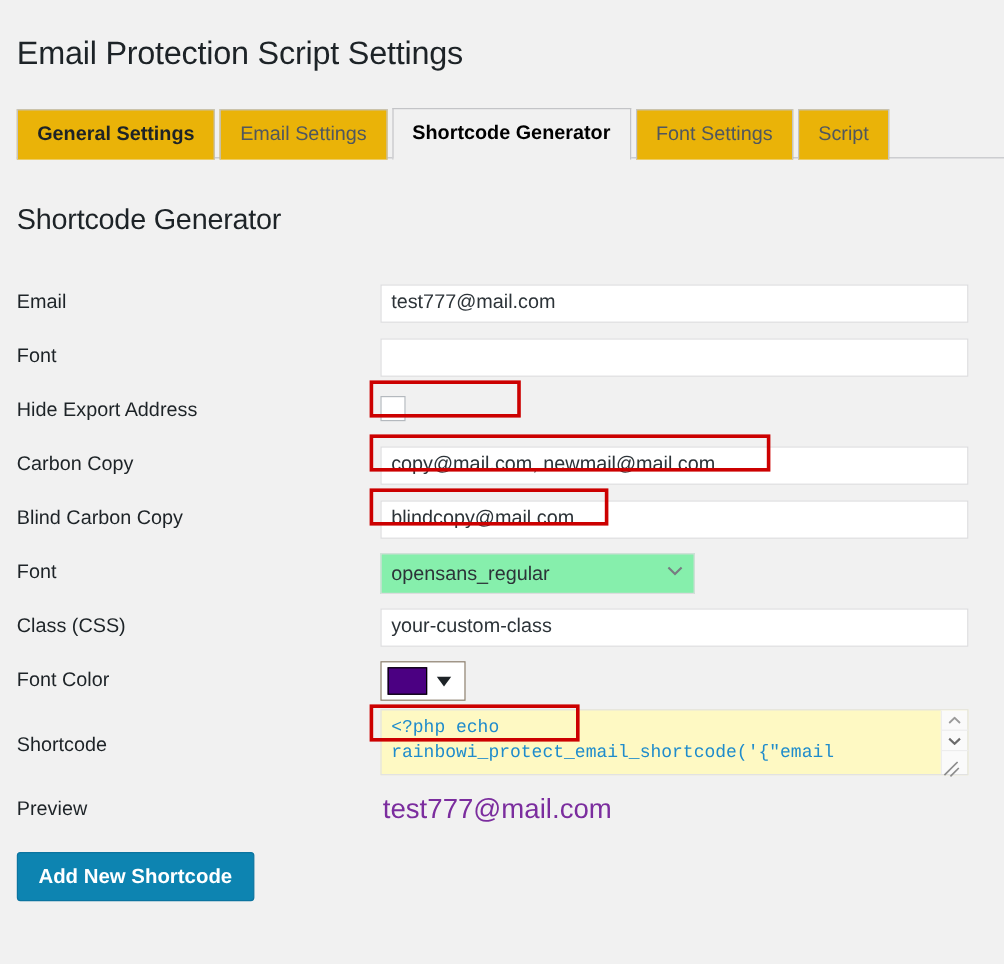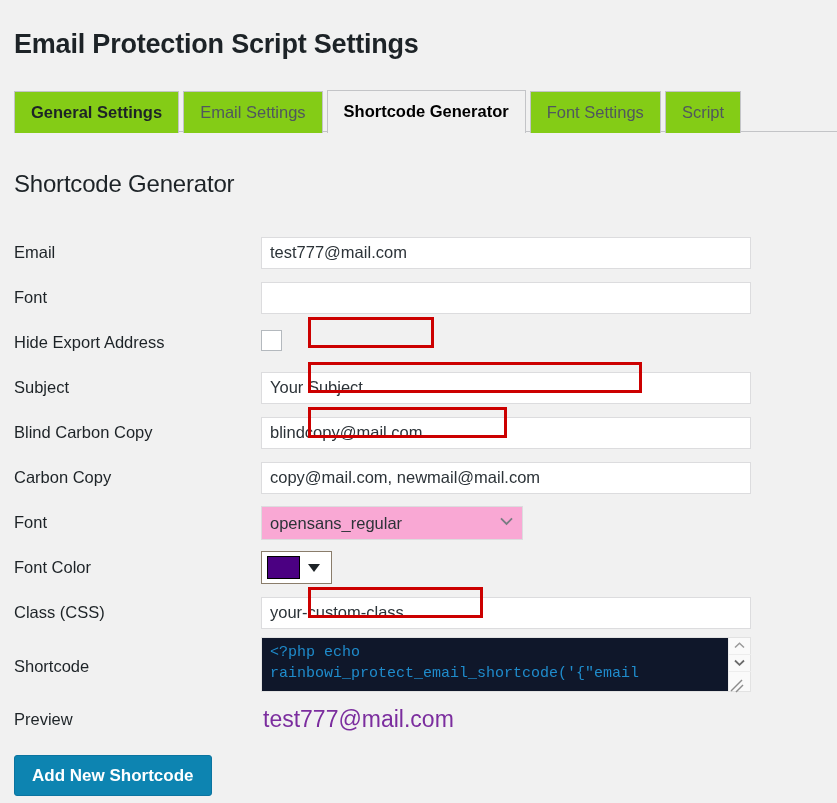--- a/index.html
+++ b/index.html
@@ -10,21 +10,21 @@
     background: #f1f1f1;
     font-family: "Liberation Sans", sans-serif;
     color: #1d2327;
     overflow: hidden;
     position: relative;
   }
 
   
   #page-title {
     font-size: 27px;
-    font-weight: 700;
+    font-weight: 400;
     color: #1d2327;
     padding: 9px 0 6px 14px;
     line-height: 1.3;
     letter-spacing: -0.2px;
   }
 
   
   #tab-bar {
     position: relative;
     margin-left: 14px;
@@ -34,21 +34,21 @@
     font-size: 0;
   }
   .tab {
     display: inline-block;
     vertical-align: bottom;
     height: 42px;
     line-height: 40px;
     padding: 0 16px;
     margin-right: 4px;
     font-size: 16.5px;
-    background: #84cc16;
+    background: #eab308;
     border: 1px solid #c3c4c7;
     border-bottom: none;
     color: #50575e;
     position: relative;
     top: 4px;
     cursor: pointer;
     user-select: none;
   }
   .tab.bold { color: #1d2327; font-weight: bold; }
   .tab.active {
@@ -74,21 +74,21 @@
     font-weight: 400;
     color: #1d2327;
     padding: 18px 0 12px 14px;
     letter-spacing: -0.2px;
   }
 
   
   #form-table { width: 100%; border-collapse: collapse; }
   #form-table tr { height: 45px; }
   td.label-cell {
-    width: 261px;
+    width: 317px;
     padding-left: 14px;
     font-size: 16.5px;
     color: #1d2327;
     vertical-align: middle;
     font-weight: 400;
   }
   td.field-cell { vertical-align: middle; padding: 0; position: relative; }
 
   input.text-input {
     width: 490px;
@@ -115,21 +115,21 @@
     cursor: pointer;
   }
 
   select.select-input {
     width: 262px;
     height: 34px;
     padding: 0 8px;
     font-size: 16.5px;
     font-family: "Liberation Sans", sans-serif;
     color: #2c3338;
-    background: #f9a8d4;
+    background: #86efac;
     border: 1px solid #dcdcde;
     border-radius: 0;
     outline: none;
     -webkit-appearance: none;
     appearance: none;
   }
   .select-wrap { position: relative; display: inline-block; }
   .select-wrap .chev {
     position: absolute;
     right: 10px; top: 50%;
@@ -166,21 +166,21 @@
   
   .ta-wrap { position: relative; display: inline-block; }
   textarea.code-area {
     width: 490px;
     height: 55px;
     padding: 4px 8px;
     font-family: "Liberation Mono", "DejaVu Sans Mono", monospace;
     font-size: 15px;
     line-height: 21px;
     color: #1f8ccc;
-    background: #0f172a;
+    background: #fef9c3;
     border: 1px solid #e2e2e2;
     resize: none;
     outline: none;
     overflow: hidden;
     white-space: pre;
     border-radius: 0;
   }
   .fake-scroll {
     position: absolute;
     right: 1px; top: 1px;
@@ -269,38 +269,32 @@
       </td>
     </tr>
 
     <tr>
       <td class="label-cell">Hide Export Address</td>
       <td class="field-cell">
         <input class="checkbox-input" type="checkbox" style="">
       </td>
     </tr>
 
-    <tr>
-      <td class="label-cell">Subject</td>
-      <td class="field-cell">
-        <input class="text-input" type="text" value="Your Subject" style="">
+
+    <tr>
+      <td class="label-cell">Carbon Copy</td>
+      <td class="field-cell">
+        <input class="text-input" type="text" value="copy@mail.com, newmail@mail.com" style="">
       </td>
     </tr>
 
     <tr>
       <td class="label-cell">Blind Carbon Copy</td>
       <td class="field-cell">
         <input class="text-input" type="text" value="blindcopy@mail.com" style="">
-      </td>
-    </tr>
-
-    <tr>
-      <td class="label-cell">Carbon Copy</td>
-      <td class="field-cell">
-        <input class="text-input" type="text" value="copy@mail.com, newmail@mail.com" style="">
       </td>
     </tr>
 
     <tr>
       <td class="label-cell">Font</td>
       <td class="field-cell">
         <span class="select-wrap">
           <select class="select-input">
             <option>opensans_regular</option>
           </select>
@@ -308,33 +302,33 @@
             <svg width="13" height="9" viewBox="0 0 13 9" aria-hidden="true">
                 <path d="M1 1.5 L6.5 7 L12 1.5" fill="none" stroke="#787c82" stroke-width="1.8"></path>
               </svg>
           </span>
         </span>
       </td>
     </tr>
 
 
     <tr>
+      <td class="label-cell">Class (CSS)</td>
+      <td class="field-cell">
+        <input class="text-input" type="text" value="your-custom-class" style="">
+      </td>
+    </tr>
+
+    <tr>
       <td class="label-cell">Font Color</td>
       <td class="field-cell">
         <span class="color-picker">
           <span class="color-swatch" id="color-swatch" style="background: rgb(75, 0, 130);"></span>
           <span class="color-caret"></span>
         </span>
-      </td>
-    </tr>
-
-    <tr>
-      <td class="label-cell">Class (CSS)</td>
-      <td class="field-cell">
-        <input class="text-input" type="text" value="your-custom-class" style="">
       </td>
     </tr>
 
     <tr style="height:62px">
       <td class="label-cell">Shortcode</td>
       <td class="field-cell">
         <span class="ta-wrap">
           <textarea class="code-area" style="color: rgb(31, 140, 204);">&lt;?php echo
 rainbowi_protect_email_shortcode('{"email</textarea>
           <span class="fake-scroll">

